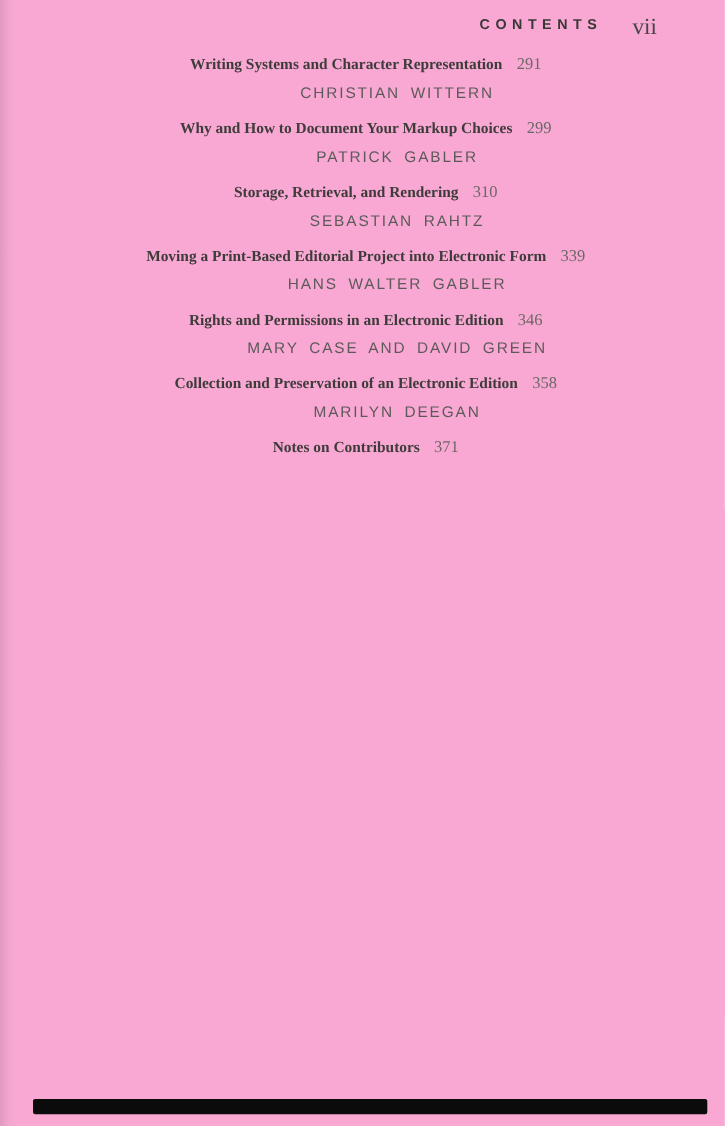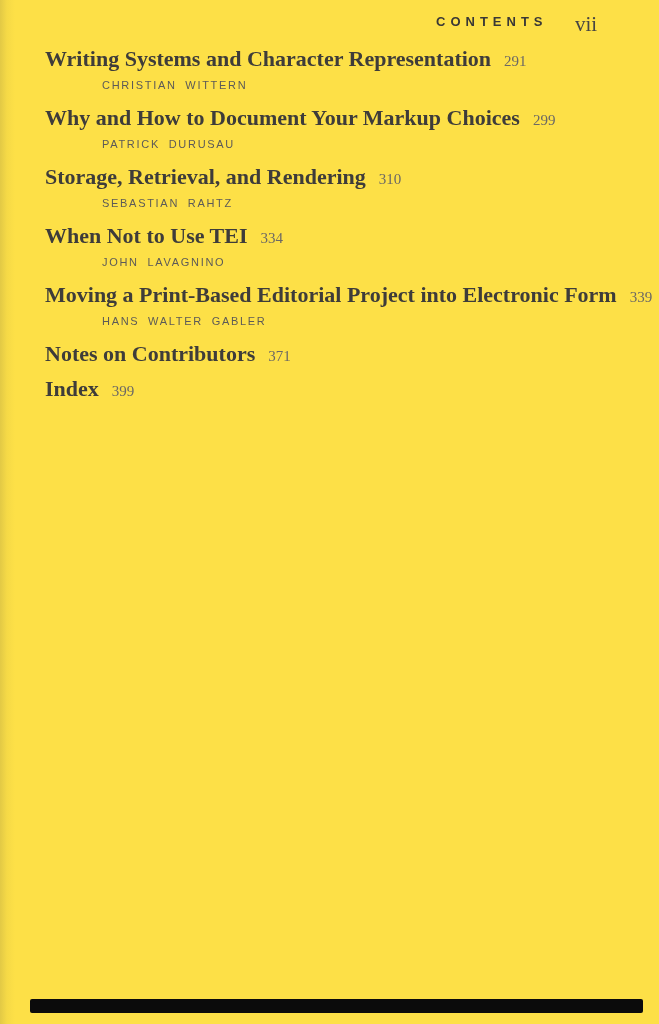--- a/index.html
+++ b/index.html
@@ -1,23 +1,24 @@
 <!DOCTYPE html>
 <html><head>
 <meta charset="utf-8">
 <style>
   html, body { margin: 0; padding: 0; background: #ffffff; }
   .page {
     position: relative;
     width: 659px;
     height: 1024px;
-    background: #fde047;
+    background: #f9a8d4;
     overflow: hidden;
     font-family: "Liberation Serif", serif;
     color: #3e3c3a;
+    text-align: center;
   }
   
   .gutter-shadow {
     position: absolute;
     left: 0; top: 0; bottom: 0;
     width: 16px;
     background: linear-gradient(to right, rgba(60,60,58,0.14), rgba(60,60,58,0.04) 7px, rgba(60,60,58,0) 15px);
     pointer-events: none;
   }
   .running-head { position: absolute; top: 12px; left: 0; width: 100%; height: 22px; }
@@ -41,35 +42,35 @@
   }
   .toc {
     position: absolute;
     top: 48px;
     left: 45px;
     width: 575px;
   }
   .entry { margin-bottom: 13px; }
   .entry-title-line { line-height: 22px; white-space: nowrap; }
   .entry-title {
-    font-size: 22px;
+    font-size: 14px;
     font-weight: 700;
     color: #3e3c3a;
   }
   .entry-page {
     font-size: 15px;
     font-weight: 400;
     color: #6b6865;
     margin-left: 13px;
   }
   .entry-author {
     margin-top: 5px;
     padding-left: 57px;
     font-family: "Liberation Sans", sans-serif;
-    font-size: 11px;
+    font-size: 14px;
     letter-spacing: 1.7px;
     word-spacing: 4px;
     color: #5c5a58;
     line-height: 17px;
     white-space: nowrap;
   }
   .back-matter { }
   .back-item { line-height: 22px; margin-bottom: 11px; white-space: nowrap; }
   
   .redaction-bar {
@@ -99,51 +100,54 @@
       <div class="entry-title-line">
         <span class="entry-title">Writing Systems and Character Representation</span><span class="entry-page">291</span>
       </div>
       <div class="entry-author">CHRISTIAN WITTERN</div>
     </section>
 
     <section class="entry">
       <div class="entry-title-line">
         <span class="entry-title">Why and How to Document Your Markup Choices</span><span class="entry-page">299</span>
       </div>
-      <div class="entry-author">PATRICK DURUSAU</div>
+      <div class="entry-author">PATRICK GABLER</div>
     </section>
 
     <section class="entry">
       <div class="entry-title-line">
         <span class="entry-title">Storage, Retrieval, and Rendering</span><span class="entry-page">310</span>
       </div>
       <div class="entry-author">SEBASTIAN RAHTZ</div>
     </section>
 
-    <section class="entry">
-      <div class="entry-title-line">
-        <span class="entry-title">When Not to Use TEI</span><span class="entry-page">334</span>
-      </div>
-      <div class="entry-author">JOHN LAVAGNINO</div>
-    </section>
 
     <section class="entry">
       <div class="entry-title-line">
         <span class="entry-title">Moving a Print-Based Editorial Project into Electronic Form</span><span class="entry-page">339</span>
       </div>
       <div class="entry-author">HANS WALTER GABLER</div>
     </section>
 
+    <section class="entry">
+      <div class="entry-title-line">
+        <span class="entry-title">Rights and Permissions in an Electronic Edition</span><span class="entry-page">346</span>
+      </div>
+      <div class="entry-author">MARY CASE AND DAVID GREEN</div>
+    </section>
 
+    <section class="entry">
+      <div class="entry-title-line">
+        <span class="entry-title">Collection and Preservation of an Electronic Edition</span><span class="entry-page">358</span>
+      </div>
+      <div class="entry-author">MARILYN DEEGAN</div>
+    </section>
 
     <section class="back-matter">
       <div class="back-item">
         <span class="entry-title">Notes on Contributors</span><span class="entry-page">371</span>
-      </div>
-      <div class="back-item">
-        <span class="entry-title">Index</span><span class="entry-page">399</span>
       </div>
     </section>
 
   </main>
 
   <div class="redaction-bar"></div>
 </div>
 
 </body></html>

